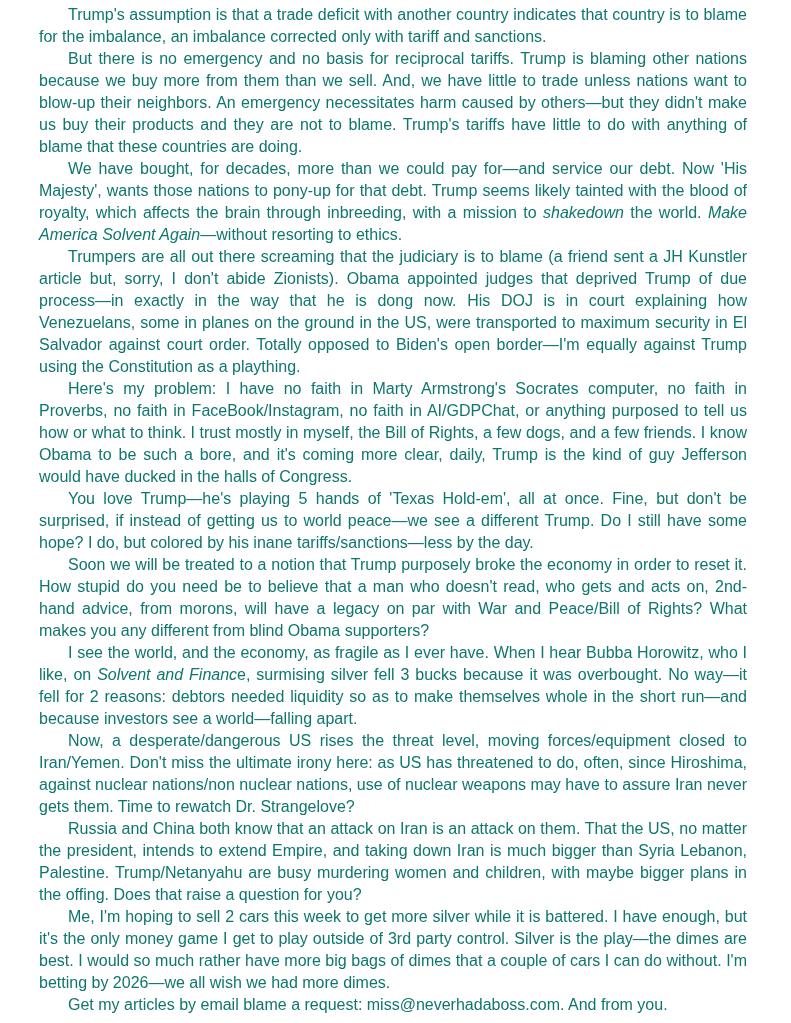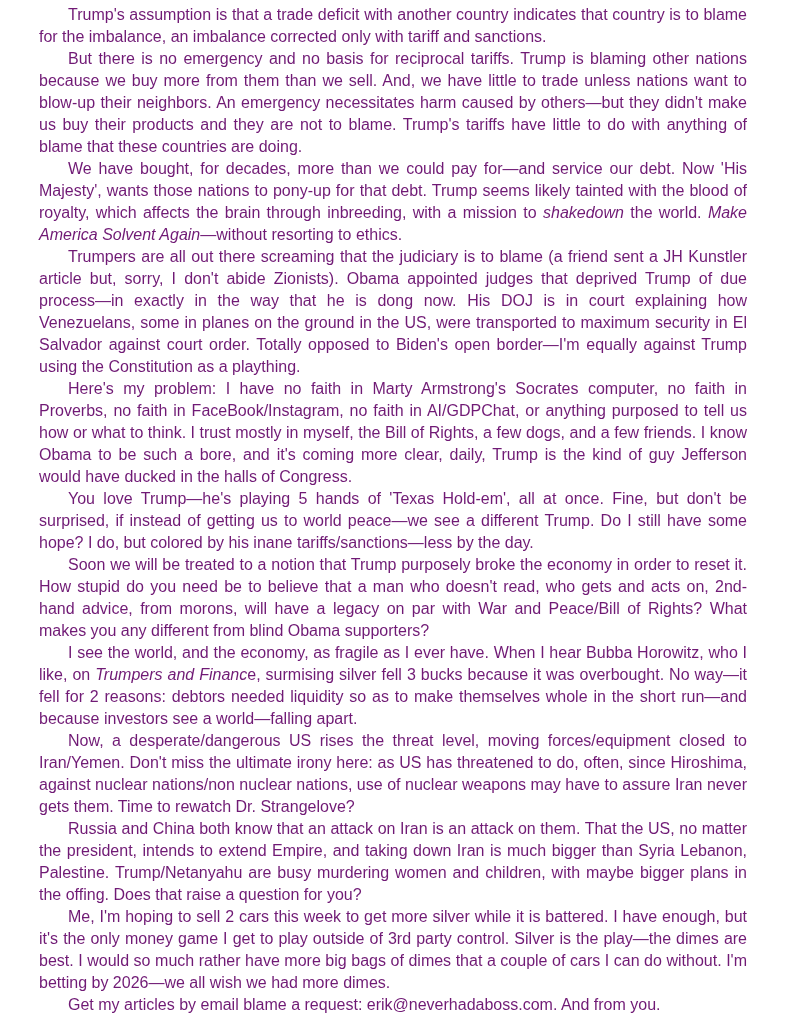--- a/index.html
+++ b/index.html
@@ -10,21 +10,21 @@
     overflow: hidden;
   }
   .page {
     box-sizing: border-box;
     width: 791px;
     height: 1023px;
     padding: 4px 44px 0 39px;
     font-family: "Liberation Sans", "DejaVu Sans", sans-serif;
     font-size: 16px;
     line-height: 22px;
-    color: #701a75;
+    color: #0f766e;
     font-stretch: normal;
   }
   .page p {
     margin: 0;
     text-align: justify;
     text-indent: 29px;
     hyphens: manual;
     -webkit-hyphens: manual;
   }
   .it { font-style: italic; }
@@ -41,23 +41,23 @@
   <p><span>We have bought, for decades, more than we could pay for—and service our debt. Now 'His Majesty', wants those nations to pony-up for that debt. Trump seems likely tainted with the blood of royalty, which affects the brain through inbreeding, with a mis­sion to </span><span class="it">shakedown</span><span> the world. </span><span class="it">Make America Solvent Again</span><span>—without resorting to ethics.</span></p>
 
   <p><span>Trumpers are all out there screaming that the judiciary is to blame (a friend sent a JH Kunstler article but, sorry, I don't abide Zionists). Obama appointed judges that de­prived Trump of due process—in exactly in the way that he is dong now. His DOJ is in court explaining how Venezuelans, some in planes on the ground in the US, were transported to maximum security in El Salvador against court order. Totally opposed to Biden's open border—I'm equally against Trump using the Constitution as a plaything.</span></p>
 
   <p><span>Here's my problem: I have no faith in Marty Armstrong's Socrates computer, no faith in Proverbs, no faith in FaceBook/Instagram, no faith in AI/GDPChat, or anything pur­posed to tell us how or what to think. I trust mostly in myself, the Bill of Rights, a few dogs, and a few friends. I know Obama to be such a bore, and it's coming more clear, daily, Trump is the kind of guy Jefferson would have ducked in the halls of Congress.</span></p>
 
   <p><span>You love Trump—he's playing 5 hands of 'Texas Hold-em', all at once. Fine, but don't be surprised, if instead of getting us to world peace—we see a different Trump. Do I still have some hope? I do, but colored by his inane tariffs/sanctions—less by the day.</span></p>
 
   <p><span>Soon we will be treated to a notion that Trump purposely broke the economy in order to reset it. How stupid do you need be to believe that a man who doesn't read, who gets and acts on, 2nd-hand advice, from morons, will have a legacy on par with War and Peace/Bill of Rights? What makes you any different from blind Obama supporters?</span></p>
 
-  <p><span>I see the world, and the economy, as fragile as I ever have. When I hear Bubba Horowitz, who I like, on </span><span class="it">Trumpers and Financ</span><span>e, surmising silver fell 3 bucks because it was overbought. No way—it fell for 2 reasons: debtors needed liquidity so as to make themselves whole in the short run—and because investors see a world—falling apart.</span></p>
+  <p><span>I see the world, and the economy, as fragile as I ever have. When I hear Bubba Horowitz, who I like, on </span><span class="it">Solvent and Financ</span><span>e, surmising silver fell 3 bucks because it was overbought. No way—it fell for 2 reasons: debtors needed liquidity so as to make themselves whole in the short run—and because investors see a world—falling apart.</span></p>
 
   <p><span>Now, a desperate/dangerous US rises the threat level, moving forces/equipment closed to Iran/Yemen. Don't miss the ultimate irony here: as US has threatened to do, often, since Hiroshima, against nuclear nations/non nuclear nations, use of nuclear weapons may have to assure Iran never gets them. Time to rewatch Dr. Strangelove?</span></p>
 
   <p><span>Russia and China both know that an attack on Iran is an attack on them. That the US, no matter the president, intends to extend Empire, and taking down Iran is much bigger than Syria Lebanon, Palestine. Trump/Netanyahu are busy murdering women and children, with maybe bigger plans in the offing. Does that raise a question for you?</span></p>
 
   <p><span>Me, I'm hoping to sell 2 cars this week to get more silver while it is battered. I have enough, but it's the only money game I get to play outside of 3rd party control. Silver is the play—the dimes are best. I would so much rather have more big bags of dimes that a couple of cars I can do without. I'm betting by 2026—we all wish we had more dimes.</span></p>
 
-  <p><span>Get my articles by email blame a request: </span><span>erik@neverhadaboss.com</span><span>. And from you.</span></p>
+  <p><span>Get my articles by email blame a request: </span><span>miss@neverhadaboss.com</span><span>. And from you.</span></p>
 
 </div>
 
 </body></html>

